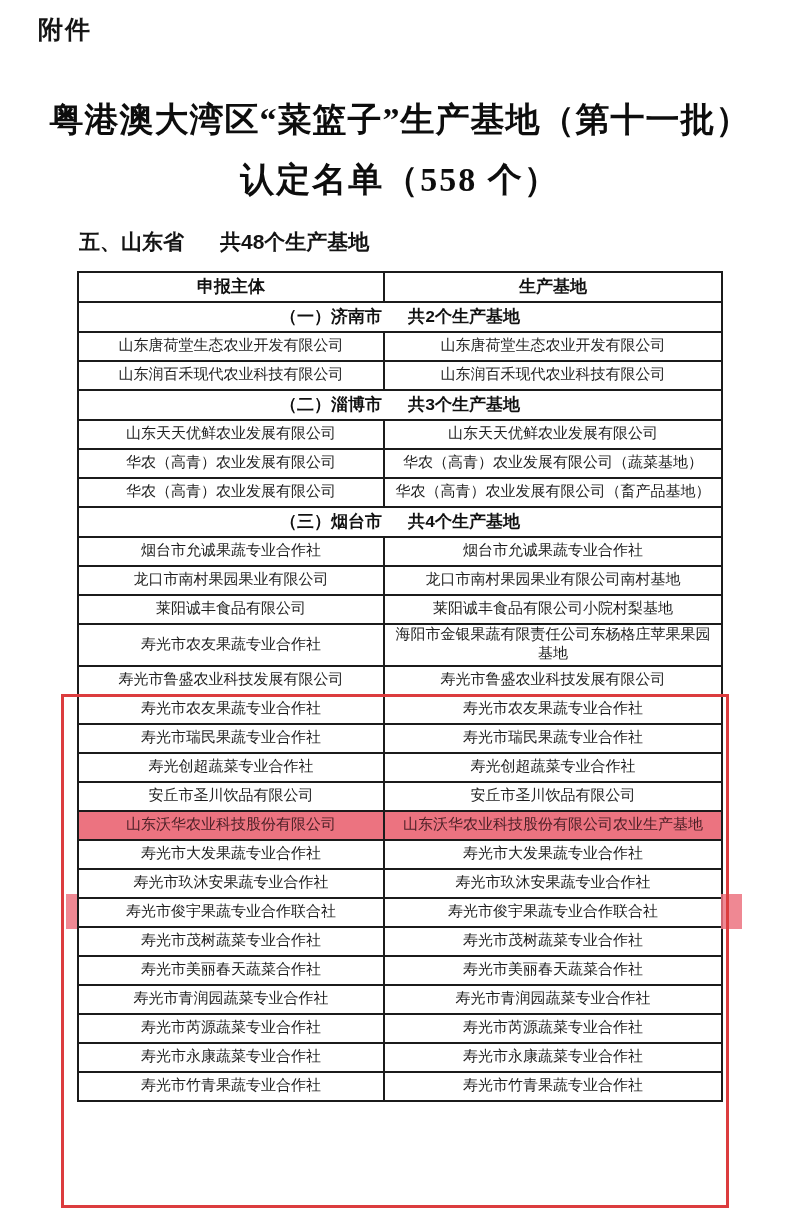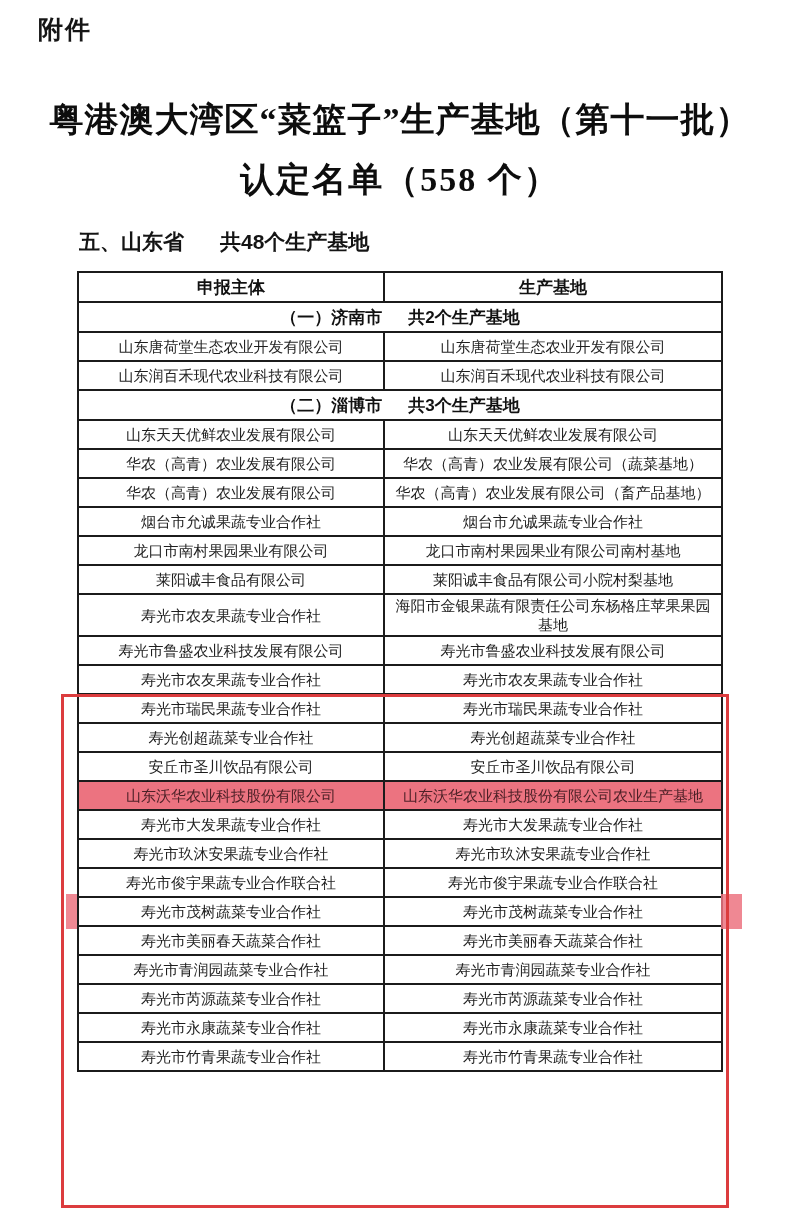--- a/index.html
+++ b/index.html
@@ -37,20 +37,21 @@
   table.base-table {
     width: 644px; table-layout: fixed;
     border-collapse: collapse;
   }
   table.base-table th, table.base-table td {
     border: 2px solid #1b1b1b;
     text-align: center; vertical-align: middle;
     padding: 1px 6px;
     font-size: 15px; line-height: 19px; color: #1e1e1e;
     overflow: hidden;
+    font-family: Liberation Mono, monospace;
   }
   table.base-table th {
     height: 30px; font-size: 17px; font-weight: 700; color: #111;
   }
   tr.row-section td {
     height: 30px; font-size: 17px; font-weight: 700; color: #111;
   }
   tr.row-section .city-count { margin-left: 26px; }
   tr.row-data td { height: 29px; }
   tr.row-tall td { height: 42px; }
@@ -122,20 +123,23 @@
             <td>山东天天优鲜农业发展有限公司</td>
           </tr>
           <tr class="row-data">
             <td>华农（高青）农业发展有限公司</td>
             <td>华农（高青）农业发展有限公司（蔬菜基地）</td>
           </tr>
           <tr class="row-data">
             <td>华农（高青）农业发展有限公司</td>
             <td>华农（高青）农业发展有限公司（畜产品基地）</td>
           </tr>
+          <tr class="row-section">
+            <td colspan="2"><span class="city-name">（三）烟台市</span><span class="city-count">共4个生产基地</span></td>
+          </tr>
           <tr class="row-data">
             <td>烟台市允诚果蔬专业合作社</td>
             <td>烟台市允诚果蔬专业合作社</td>
           </tr>
           <tr class="row-data">
             <td>龙口市南村果园果业有限公司</td>
             <td>龙口市南村果园果业有限公司南村基地</td>
           </tr>
           <tr class="row-data">
             <td>莱阳诚丰食品有限公司</td>

